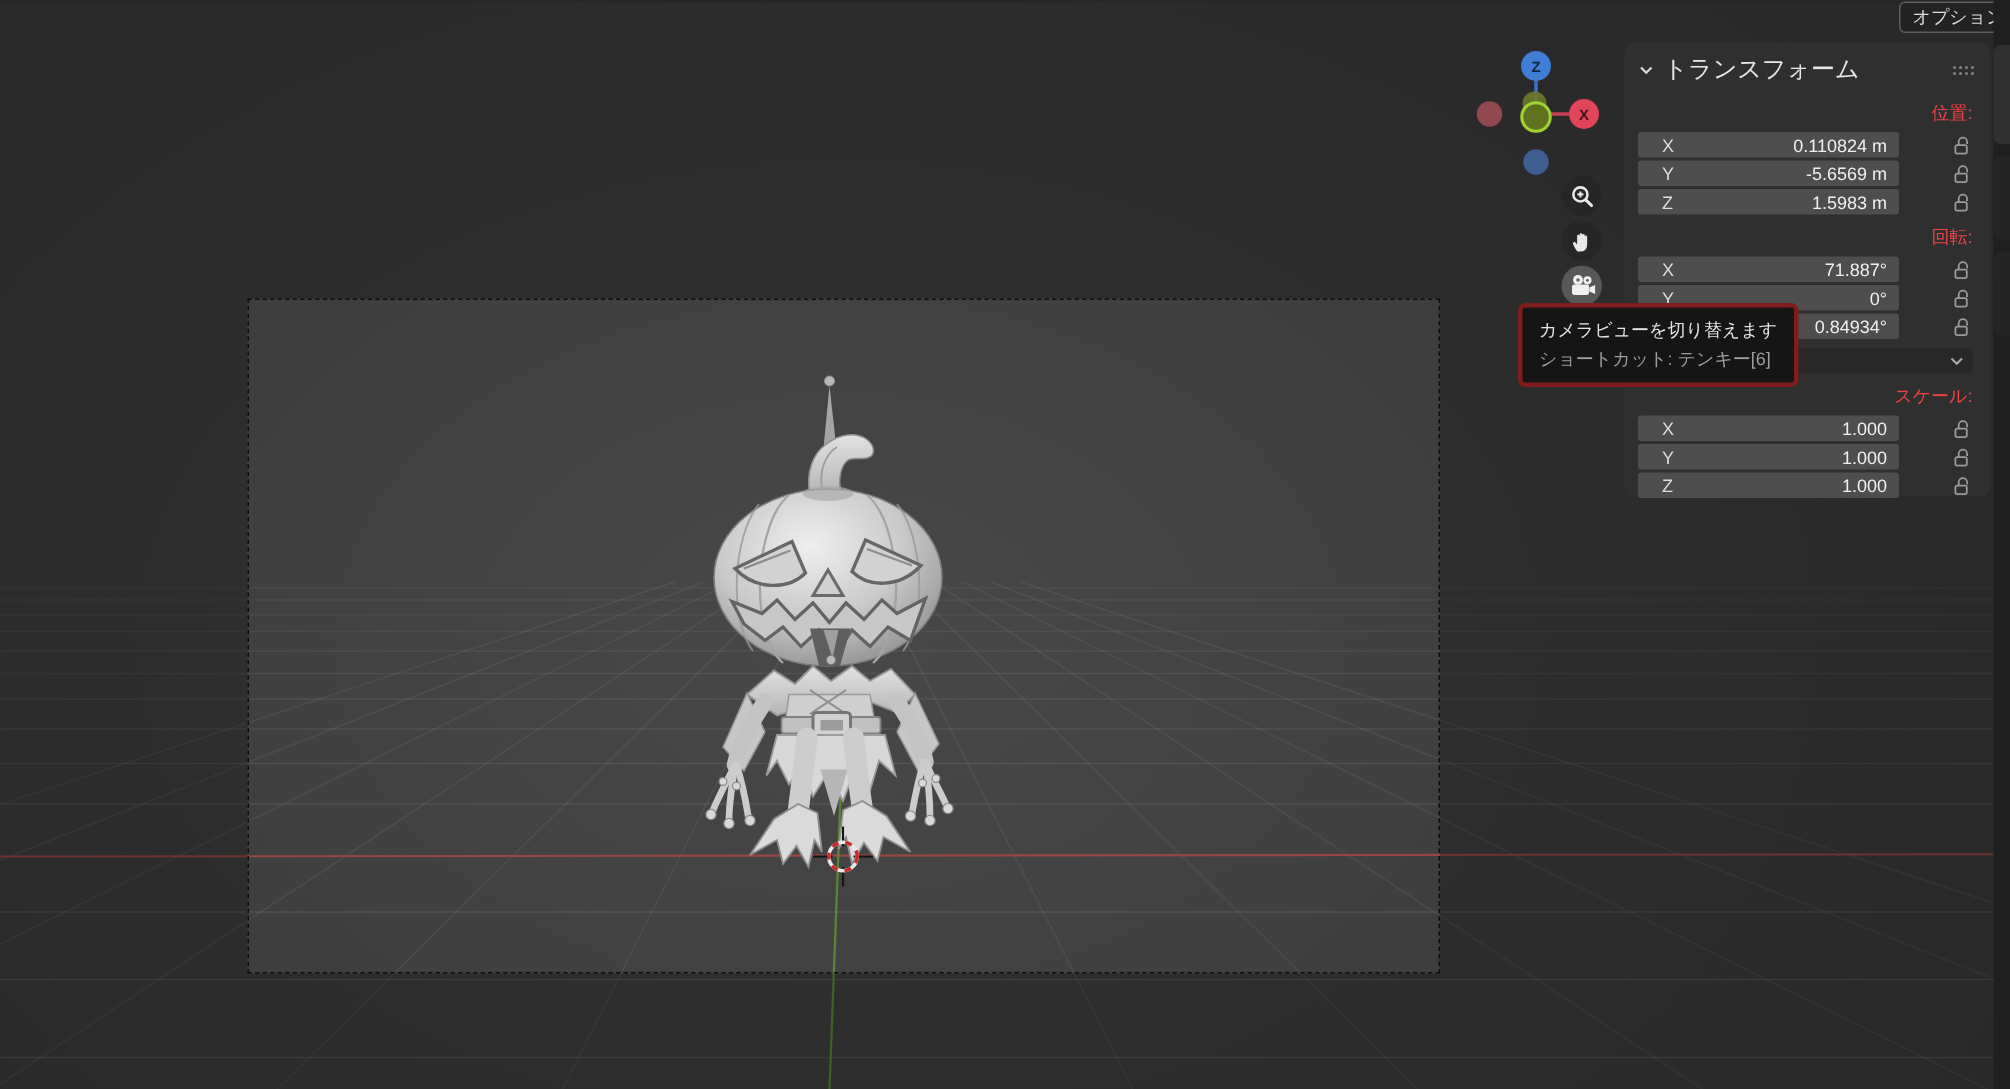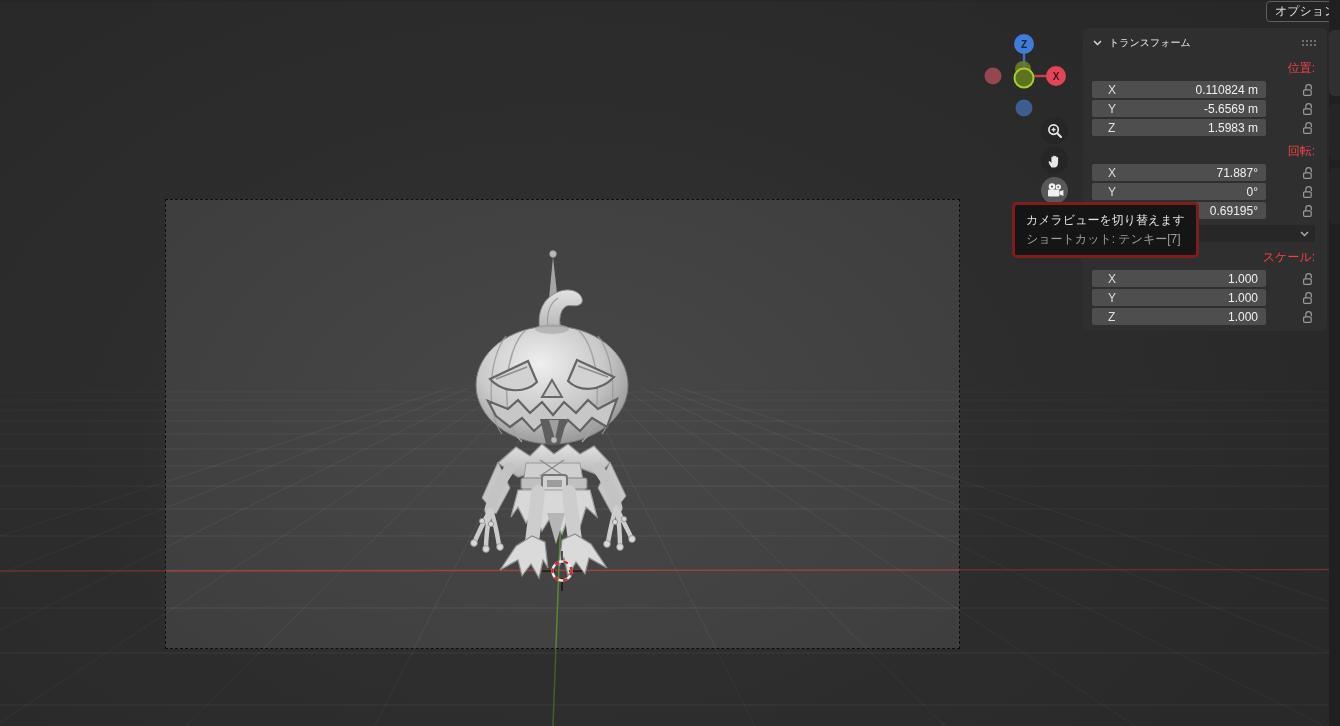--- a/index.html
+++ b/index.html
@@ -275,21 +275,21 @@
 <div id="options-btn" class="abs">
   <span>オプション</span>
 
 </div>
 
 <div id="transform-panel" class="abs">
   <div class="panel-header">
     <svg width="9" height="6" viewBox="0 0 9 6">
       <polyline points="1,1 4.5,4.5 8,1" fill="none" stroke="#d8d8d8" stroke-width="1.5"></polyline>
     </svg>
-    <span style="font-size:10px">トランスフォーム</span>
+    <span style="font-size:16px">トランスフォーム</span>
     <svg class="grip" width="16" height="8" viewBox="0 0 16 8">
       <g fill="#848484">
         <circle cx="2" cy="2" r="1"></circle>
           <circle cx="6" cy="2" r="1"></circle>
           <circle cx="10" cy="2" r="1"></circle>
           <circle cx="14" cy="2" r="1"></circle>
         <circle cx="2" cy="6" r="1"></circle>
           <circle cx="6" cy="6" r="1"></circle>
           <circle cx="10" cy="6" r="1"></circle>
           <circle cx="14" cy="6" r="1"></circle>
@@ -356,21 +356,21 @@
     <span class="lock">
       <svg width="14" height="14" viewBox="0 0 14 14">
         <rect x="2.6" y="6.8" width="7.6" height="5.6" rx="1.2" fill="none" stroke="#9a9a9a" stroke-width="1.2"></rect>
         <path d="M4.8,6.8 V4.5 A2.8,2.8 0 0 1 10.4,4.5 V6" fill="none" stroke="#9a9a9a" stroke-width="1.2"></path>
       </svg>
     </span>
   </div>
   <div class="row-line">
     <div class="num-field">
       <span class="axis">Z</span>
-      <span class="val">0.69195°</span>
+      <span class="val">0.84934°</span>
     </div>
     <span class="lock">
       <svg width="14" height="14" viewBox="0 0 14 14">
         <rect x="2.6" y="6.8" width="7.6" height="5.6" rx="1.2" fill="none" stroke="#9a9a9a" stroke-width="1.2"></rect>
         <path d="M4.8,6.8 V4.5 A2.8,2.8 0 0 1 10.4,4.5 V6" fill="none" stroke="#9a9a9a" stroke-width="1.2"></path>
       </svg>
     </span>
   </div>
 
   <div class="dropdown-field">
@@ -413,21 +413,21 @@
       <svg width="14" height="14" viewBox="0 0 14 14">
         <rect x="2.6" y="6.8" width="7.6" height="5.6" rx="1.2" fill="none" stroke="#9a9a9a" stroke-width="1.2"></rect>
         <path d="M4.8,6.8 V4.5 A2.8,2.8 0 0 1 10.4,4.5 V6" fill="none" stroke="#9a9a9a" stroke-width="1.2"></path>
       </svg>
     </span>
   </div>
 </div>
 
 <div id="tooltip" class="abs">
   <div class="tt-title">カメラビューを切り替えます</div>
-  <div class="tt-shortcut">ショートカット: テンキー[7]</div>
+  <div class="tt-shortcut">ショートカット: テンキー[6]</div>
 </div>
 
 <div id="tab-strip" class="abs">
   <div class="side-tab active" style="top:30px;height:66px">
     <span>アイテム</span>
   </div>
   <div class="side-tab" style="top:104px;height:56px">
     <span>ツール</span>
   </div>
   <div class="side-tab" style="top:168px;height:56px">

